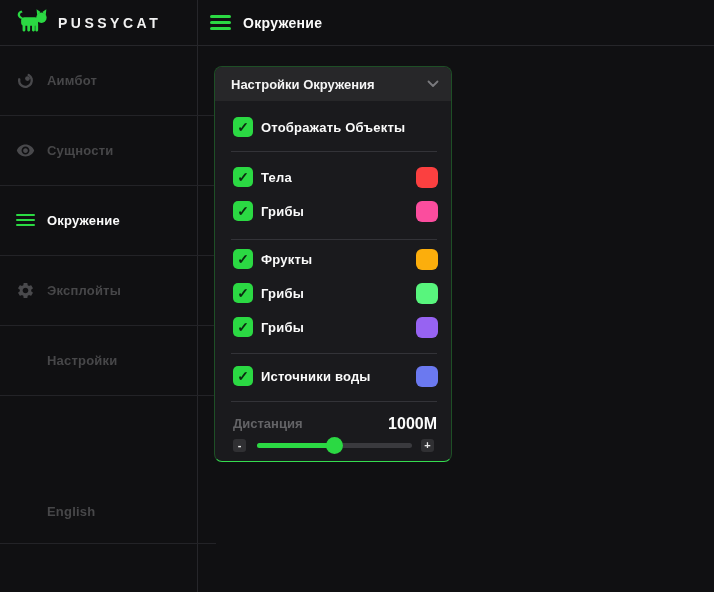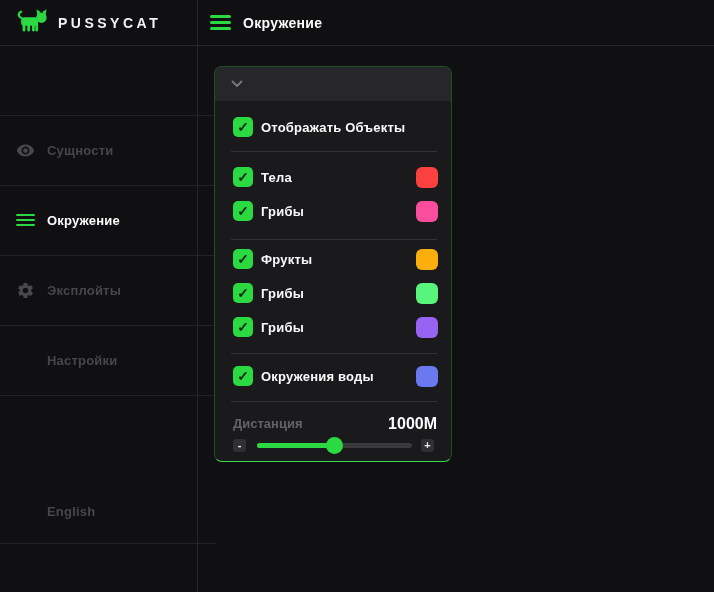--- a/index.html
+++ b/index.html
@@ -110,20 +110,29 @@
 
   <div class="page-header">
     <span class="burger">
         <i></i>
         <i></i>
         <i></i>
       </span>
     <span class="page-title">Окружение</span>
   </div>
 
+  <div class="nav-item" style="top:45px;height:70px">
+    <span class="nav-icon">
+      <svg width="19" height="19" viewBox="0 0 24 24">
+        <circle cx="12" cy="12" r="8" fill="none" stroke="#49494c" stroke-width="3" stroke-dasharray="34 16" stroke-linecap="round" transform="rotate(-60 12 12)"></circle>
+        <circle cx="14.5" cy="9.5" r="3" class="gray-ic"></circle>
+      </svg>
+    </span>
+    <span class="nav-label">Аимбот</span>
+  </div>
 
   <div class="nav-item" style="top:115px;height:70px">
     <span class="nav-icon">
       <svg width="19" height="19" viewBox="0 0 24 24">
         <path class="gray-ic" d="M12 4.5C7 4.5 2.73 7.61 1 12c1.73 4.39 6 7.5 11 7.5s9.27-3.11 11-7.5c-1.73-4.39-6-7.5-11-7.5zM12 17c-2.76 0-5-2.24-5-5s2.24-5 5-5 5 2.24 5 5-2.24 5-5 5zm0-8c-1.66 0-3 1.34-3 3s1.34 3 3 3 3-1.34 3-3-1.34-3-3-3z"></path>
       </svg>
     </span>
     <span class="nav-label">Сущности</span>
   </div>
 
@@ -152,20 +161,21 @@
   </div>
 
   <div class="nav-item no-icon" style="top:480px;height:63px">
     <span class="nav-label">English</span>
   </div>
 
 
   <div class="panel">
 
     <div class="panel-header">
+      <span class="panel-title">Настройки Окружения</span>
       <span class="chev">
         <svg width="12" height="8" viewBox="0 0 12 8">
           <path d="M1.5 1.5 L6 6 L10.5 1.5" fill="none" stroke="#7a7a7e" stroke-width="1.8" stroke-linecap="round" stroke-linejoin="round"></path>
         </svg>
       </span>
     </div>
 
     <div class="p-row" style="top:49px">
       <span class="checkbox">
         <span class="tick">✓</span>
@@ -216,21 +226,21 @@
       <span class="row-label">Грибы</span>
       <span class="swatch" style="background-color: rgb(151, 99, 242);"></span>
     </div>
 
     <div class="p-divider" style="top:286px"></div>
 
     <div class="p-row" style="top:298px">
       <span class="checkbox">
         <span class="tick">✓</span>
       </span>
-      <span class="row-label">Окружения воды</span>
+      <span class="row-label">Источники воды</span>
       <span class="swatch" style="background-color: rgb(107, 121, 240);"></span>
     </div>
 
     <div class="p-divider" style="top:334px"></div>
 
     <span class="dist-label">Дистанция</span>
     <span class="dist-value">1000М</span>
 
     <div class="slider-row">
       <button class="step-btn step-minus">-</button>

